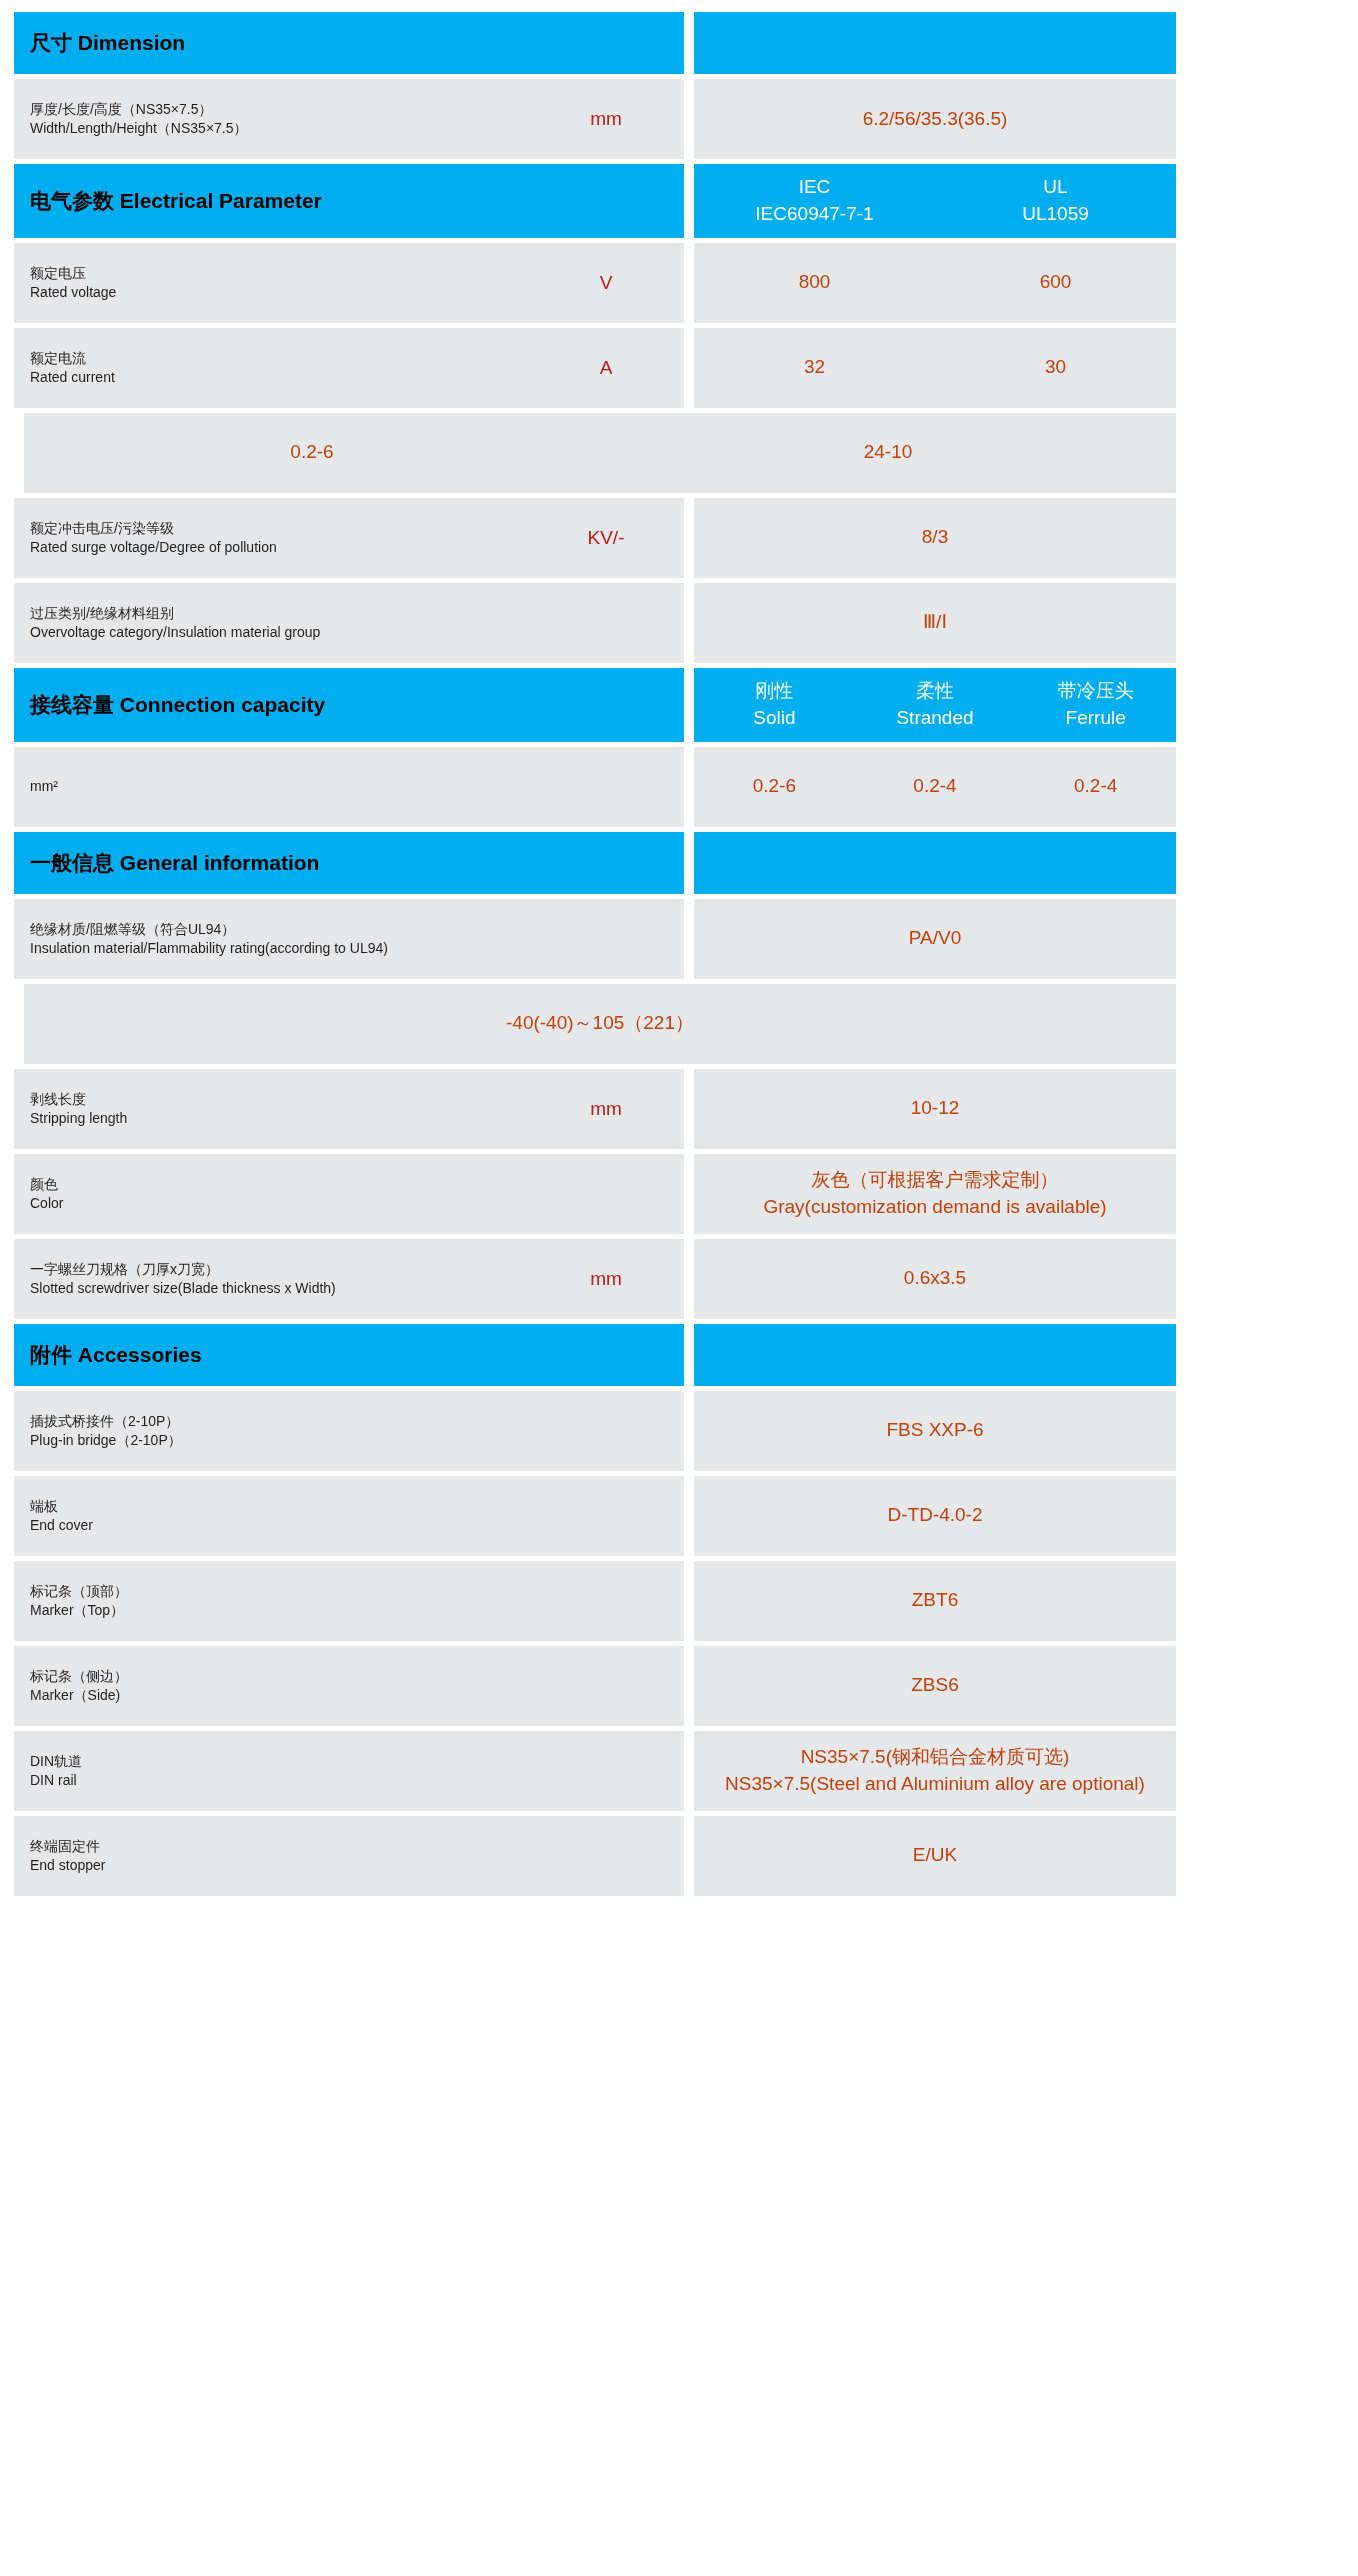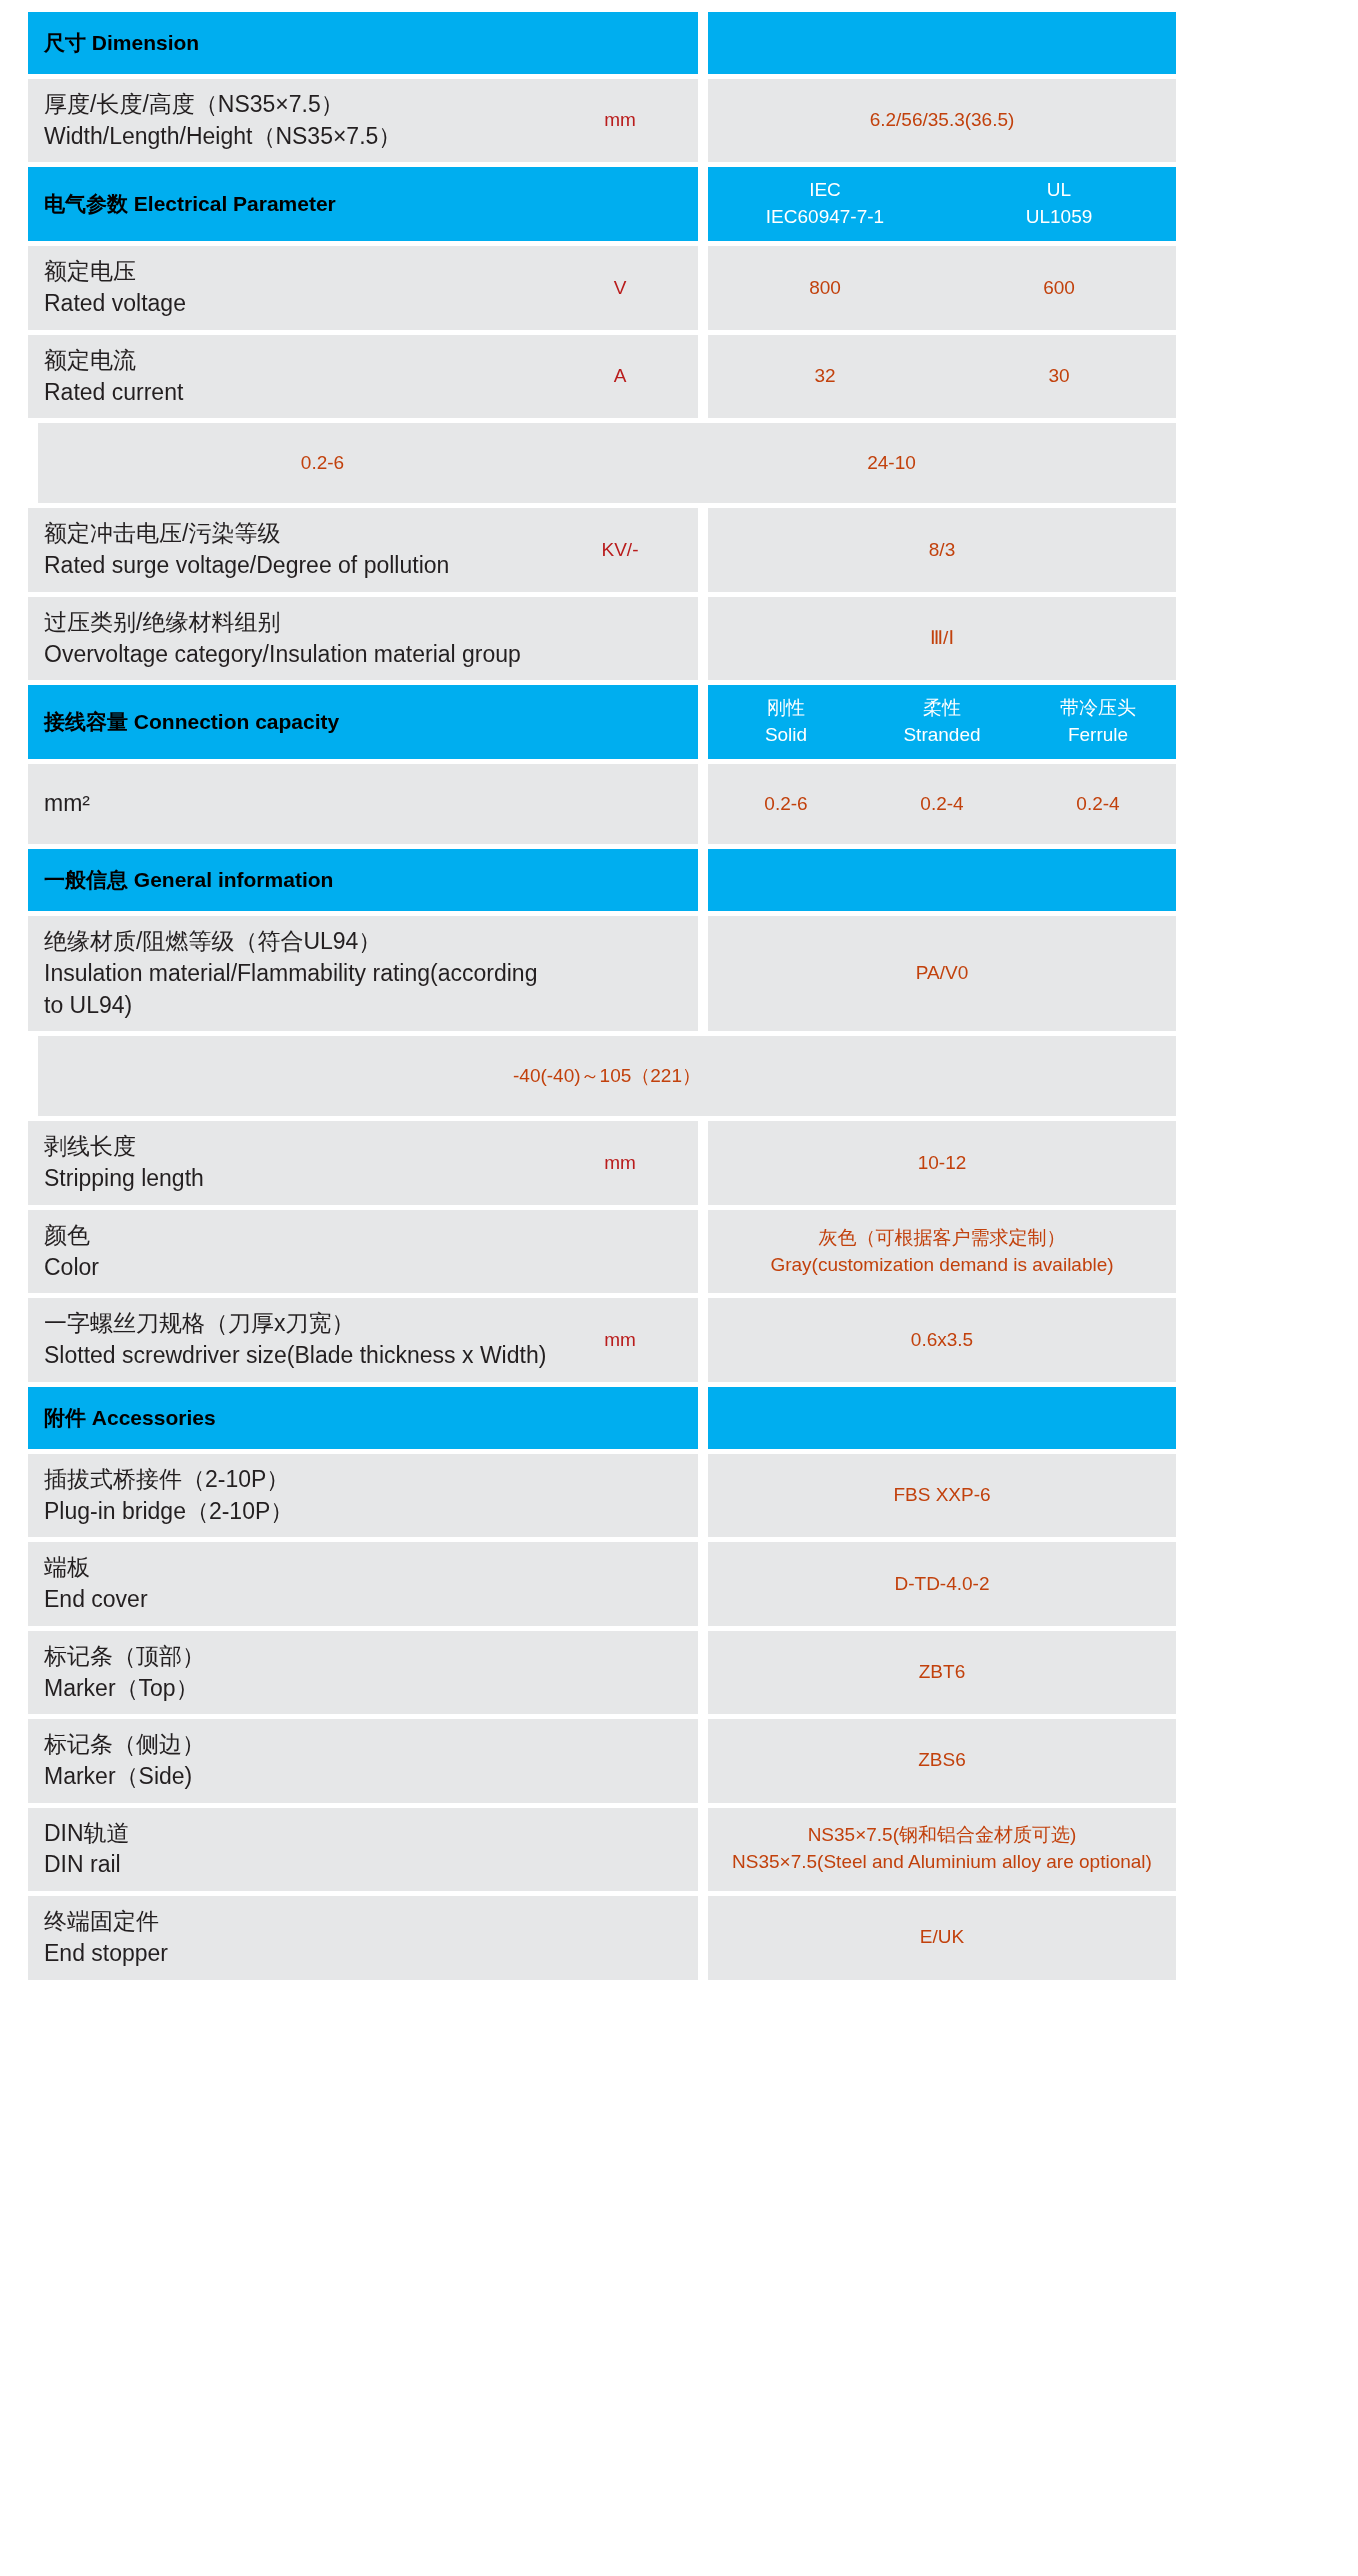--- a/index.html
+++ b/index.html
@@ -7,21 +7,21 @@
     padding: 0;
     background: #ffffff;
   }
   body {
     width: 1358px;
     font-family: "Liberation Sans", sans-serif;
     -webkit-font-smoothing: antialiased;
   }
   .sheet {
     width: 1190px;
-    padding: 12px 14px 0 28px;
+    padding: 12px 14px 0 14px;
     box-sizing: border-box;
   }
   .row {
     display: flex;
     width: 100%;
     margin-bottom: 5px;
   }
   .left {
     width: 670px;
     box-sizing: border-box;
@@ -50,21 +50,21 @@
   }
   .header .right {
     color: #ffffff;
     min-height: 62px;
     font-size: 19px;
     justify-content: flex-end;
   }
   .desc {
     flex: 1;
     padding: 10px 0 10px 16px;
-    font-size: 23px;
+    font-size: 14px;
     color: #231f20;
     line-height: 1.38;
   }
   .unit {
     width: 150px;
     text-align: center;
     font-size: 19px;
     color: #b91c1c;
     line-height: 1.3;
     padding-right: 6px;

